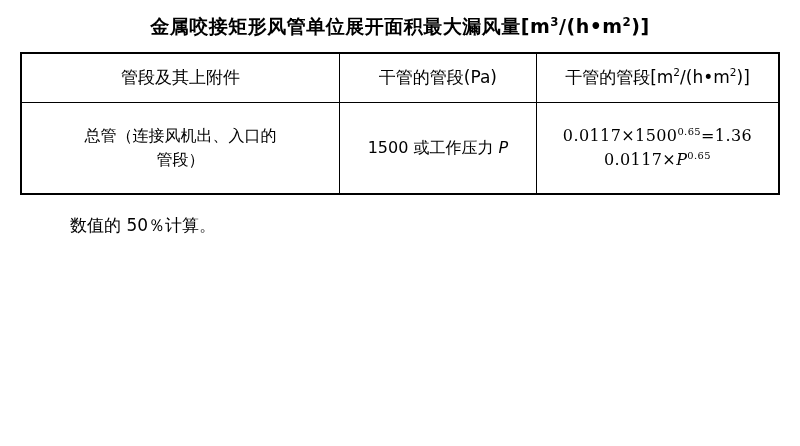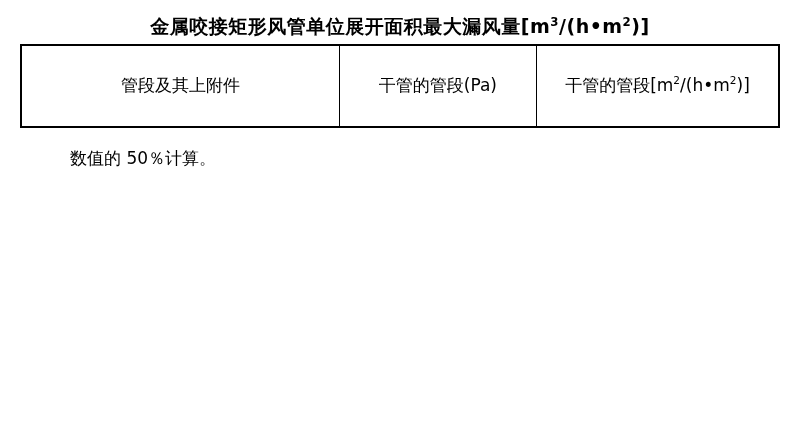--- a/index.html
+++ b/index.html
@@ -19,21 +19,21 @@
     width: 800px;
     height: 446px;
     box-sizing: border-box;
     padding: 0;
   }
   .title {
     text-align: center;
     font-weight: bold;
     font-size: 19px;
     letter-spacing: 0.5px;
-    margin: 14px 0 4px 0;
+    margin: 14px 0 12px 0;
     white-space: nowrap;
   }
   .title .unit {
     font-weight: bold;
   }
   sup {
     font-size: 0.62em;
     vertical-align: super;
     line-height: 0;
   }
@@ -41,21 +41,21 @@
     border-collapse: collapse;
     width: 760px;
     margin: 0 auto;
     table-layout: fixed;
     border: 2px solid #000;
   }
   table.leak th, table.leak td {
     border: 1px solid #000;
     text-align: center;
     vertical-align: middle;
-    padding: 22px 4px;
+    padding: 6px 4px;
     font-size: 16px;
     line-height: 1.5;
   }
   table.leak th {
     font-weight: normal;
     font-size: 17px;
     height: 36px;
   }
   col.c1 { width: 42%; }
   col.c2 { width: 26%; }
@@ -113,20 +113,31 @@
       <col class="c3">
     </colgroup>
     <thead>
       <tr>
         <th>管段及其上附件</th>
         <th>干管的管段(Pa)</th>
         <th><span>干管的管段</span><span>[</span><span>m</span><sup>2</sup><span>/(h•m</span><sup>2</sup><span>)]</span></th>
       </tr>
     </thead>
     <tbody>
+      <tr class="row-tall">
+        <td class="seg-left">
+          <div>总管（连接风机出、入口的</div>
+          <div>管段）</div>
+        </td>
+        <td class="press"><span>1500 或工作压力 </span><em>P</em></td>
+        <td class="cell-seg">
+          <div class="formula"><span>0.0117×1500</span><sup>0.65</sup><span>=1.36</span></div>
+          <div class="formula"><span>0.0117×</span><em>P</em><sup>0.65</sup></div>
+        </td>
+      </tr>
     </tbody>
   </table>
 
   <div class="note">
     <div class="indent">数值的 50％计算。</div>
   </div>
 
 </div>
 
 </body></html>

